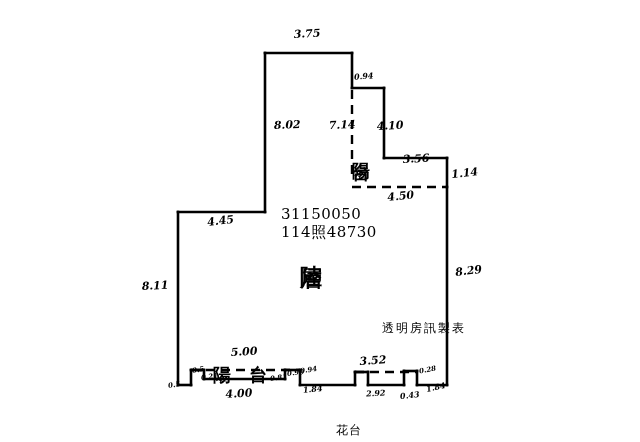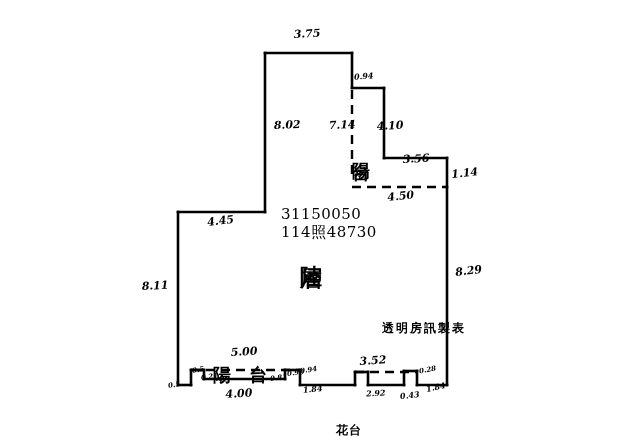--- a/index.html
+++ b/index.html
@@ -68,21 +68,21 @@
     font-size: 22px;
     letter-spacing: 1px;
   }
   .cjk-mid {
     font-family: "DejaVu Serif", serif;
     font-weight: bold;
     font-size: 18px;
   }
   .cjk-sm {
     font-family: "DejaVu Serif", serif;
-    font-weight: bold;
+    font-weight: normal;
     font-size: 12px;
   }
   .vert {
     writing-mode: vertical-rl;
     text-orientation: upright;
   }
 </style>
 </head>
 <body>
 

